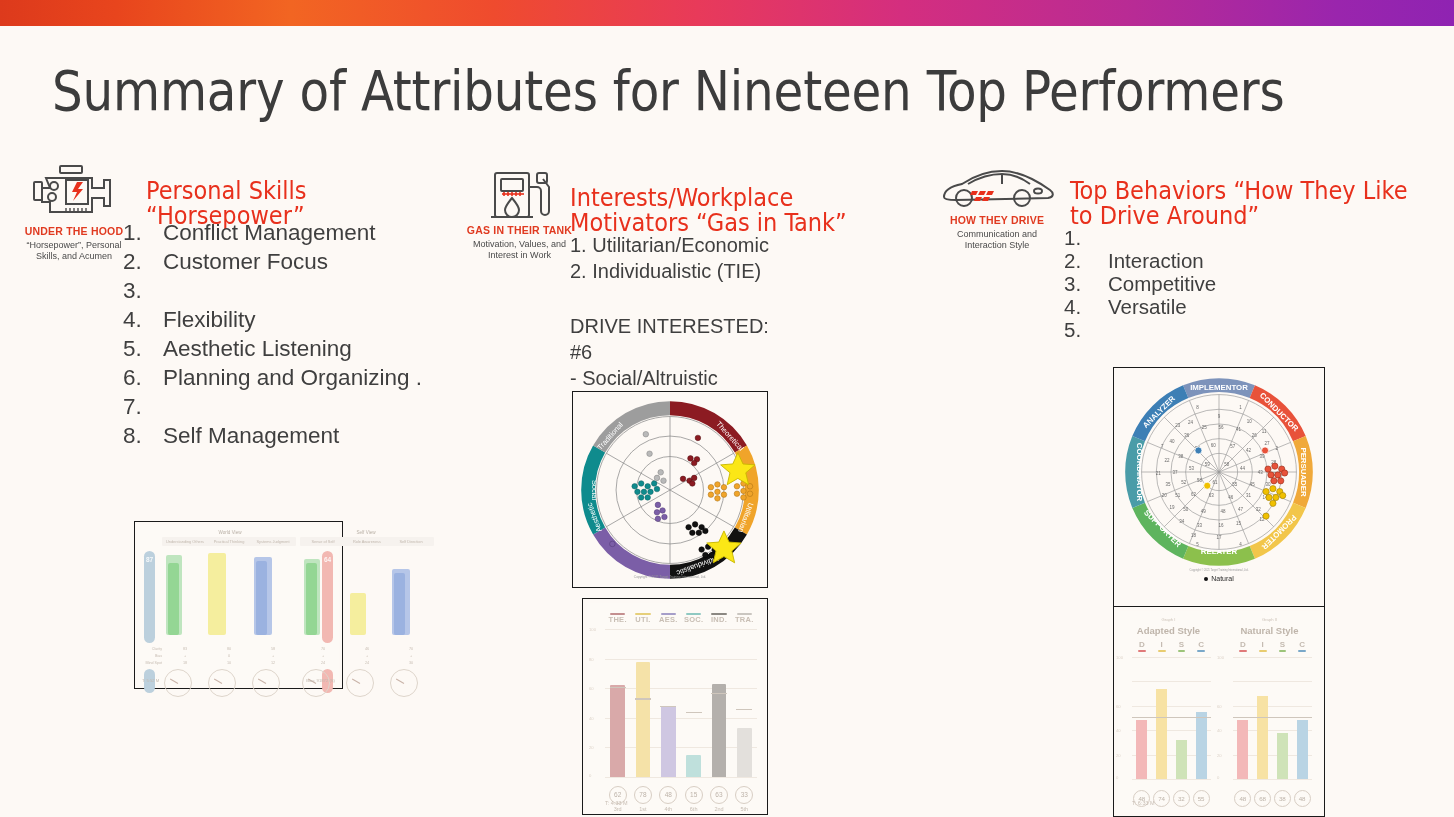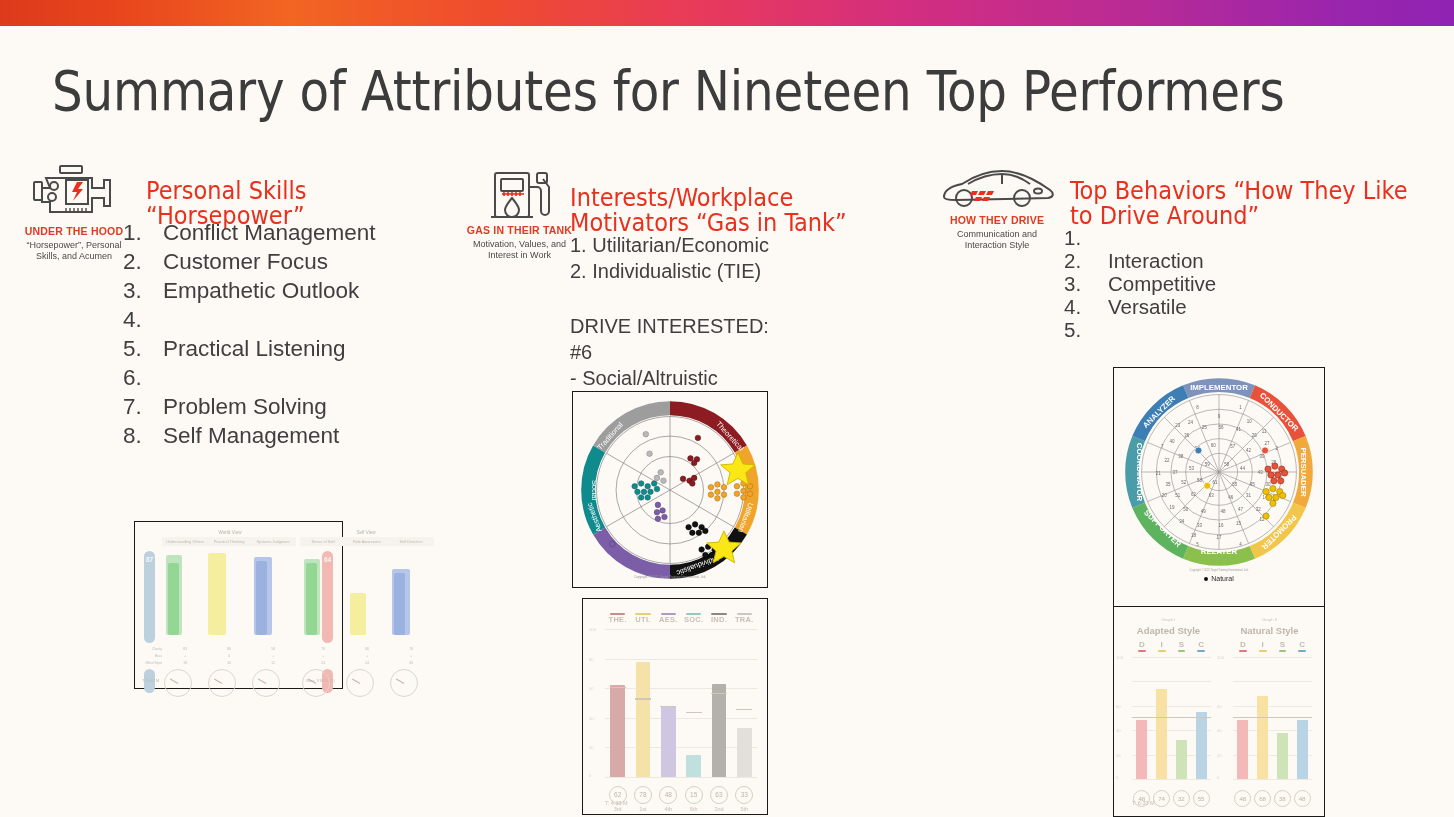--- a/index.html
+++ b/index.html
@@ -151,35 +151,35 @@
   <li>
       <span class="num">1.</span>
       <span class="txt">Conflict Management</span>
     </li>
   <li>
       <span class="num">2.</span>
       <span class="txt">Customer Focus</span>
     </li>
   <li>
       <span class="num">3.</span>
-      <span class="txt">Empathetic Outlook</span>
     </li>
   <li>
       <span class="num">4.</span>
+      <span class="txt">Flexibility</span>
     </li>
   <li>
       <span class="num">5.</span>
-      <span class="txt">Practical Listening</span>
+      <span class="txt">Aesthetic Listening</span>
     </li>
   <li>
       <span class="num">6.</span>
+      <span class="txt">Planning and Organizing .</span>
     </li>
   <li>
       <span class="num">7.</span>
-      <span class="txt">Problem Solving</span>
     </li>
   <li>
       <span class="num">8.</span>
       <span class="txt">Self Management</span>
     </li>
 </ol>
 
 <div class="frame" id="acumen">
   <div class="inner">
     <div class="ac-sec-title" style="left:24px;width:136px;">World View</div>

